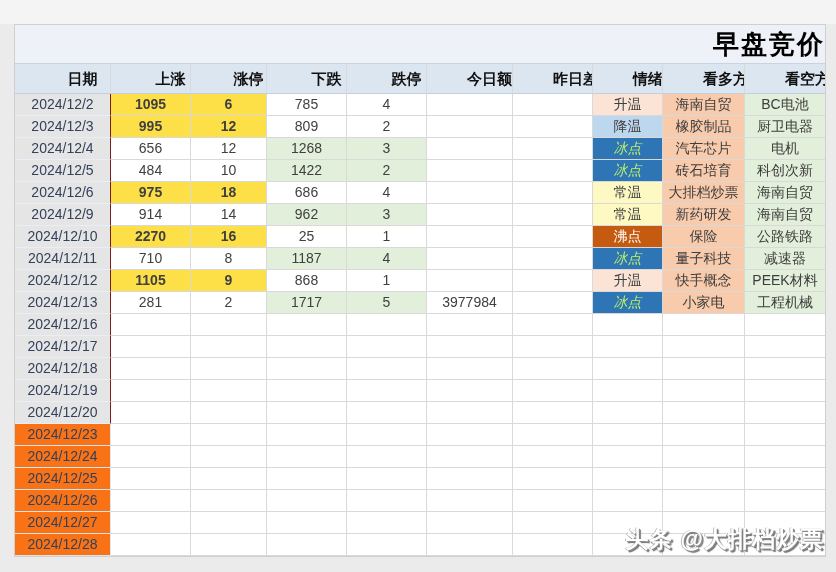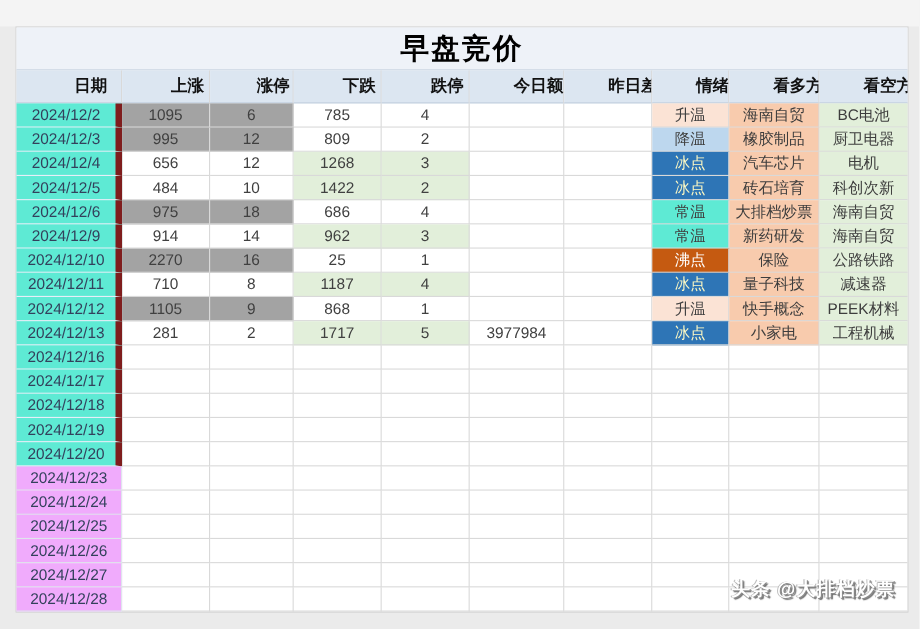--- a/index.html
+++ b/index.html
@@ -8,54 +8,54 @@
     background:#ebebeb;
     font-family:"Liberation Sans","DejaVu Sans",sans-serif;
   }
   .page-top{position:absolute;top:0;left:0;width:836px;height:24px;background:#f4f4f4;}
   .sheet{
     position:absolute;left:14px;top:24px;width:810px;
     background:#ffffff;border:1px solid #cfcfcf;
     box-sizing:content-box;
   }
   .title-row{
-    height:38px;line-height:38px;text-align:center;
+    height:38px;line-height:38px;text-align:right;
     background:#eef2f8;color:#000;font-size:26px;font-weight:bold;
     letter-spacing:2px;border-bottom:1px solid #c9d4e2;
   }
   .grid{
     display:grid;
     grid-template-columns:96px 80px 76px 80px 80px 86px 80px 70px 82px 80px;
   }
   .cell{
     box-sizing:border-box;height:22px;line-height:21px;
     font-size:14px;text-align:center;color:#404040;
     border-right:1px solid #d9d9d9;border-bottom:1px solid #d9d9d9;
     overflow:hidden;white-space:nowrap;
   }
   .cell:nth-child(10n){border-right:none;}
   .hcell{
     height:30px;line-height:30px;font-weight:bold;font-size:15px;color:#111;
     background:#dce6f1;border-bottom:1px solid #c2cfdf;padding-left:40px;
   }
   .c-date{color:#33415c;}
-  .date-blue{background:#5eead4;border-bottom:1px solid #e7eef8;border-right:6px solid #7f1d1d;}
-  .date-gray{background:#f0abfc;border-bottom:1px solid #dfe5ec;border-right:1px solid #dfe5ec;}
-  .hl-orange{background:#a3a3a3;}
+  .date-blue{background:#e5e5e5;border-bottom:1px solid #e7eef8;border-right:1px solid #7f1d1d;}
+  .date-gray{background:#f97316;border-bottom:1px solid #dfe5ec;border-right:1px solid #dfe5ec;}
+  .hl-orange{background:#fde047;font-weight:bold;}
   .hl-green{background:#e2efda;}
   .bull{background:#f8cbad;color:#3d3d3d;}
   .bear{background:#e2efda;color:#3d3d3d;}
   .mood-rising{background:#fbe3d5;}
   .mood-cooling{background:#bdd7ee;}
-  .mood-freezing{background:#2e75b6;color:#fef9c3;}
-  .mood-normal{background:#5eead4;}
+  .mood-freezing{background:#2e75b6;color:#bef264;font-style:italic;}
+  .mood-normal{background:#fef9c3;}
   .mood-boiling{background:#c55a11;color:#ffffff;}
   .watermark{
-    position:absolute;right:22px;top:524px;
-    font-size:17px;font-weight:bold;color:#ffffff;letter-spacing:1px;
+    position:absolute;right:12px;top:524px;
+    font-size:23px;font-weight:bold;color:#ffffff;letter-spacing:1px;
     text-shadow:1px 1px 0 #8a8a8a,2px 2px 1px #6f6f6f,-1px 0 0 #bdbdbd;
   }
 </style>
 </head>
 <body>
 
 <div class="page-top"></div>
 
 <div class="sheet">
   <div class="title-row">早盘竞价</div>

